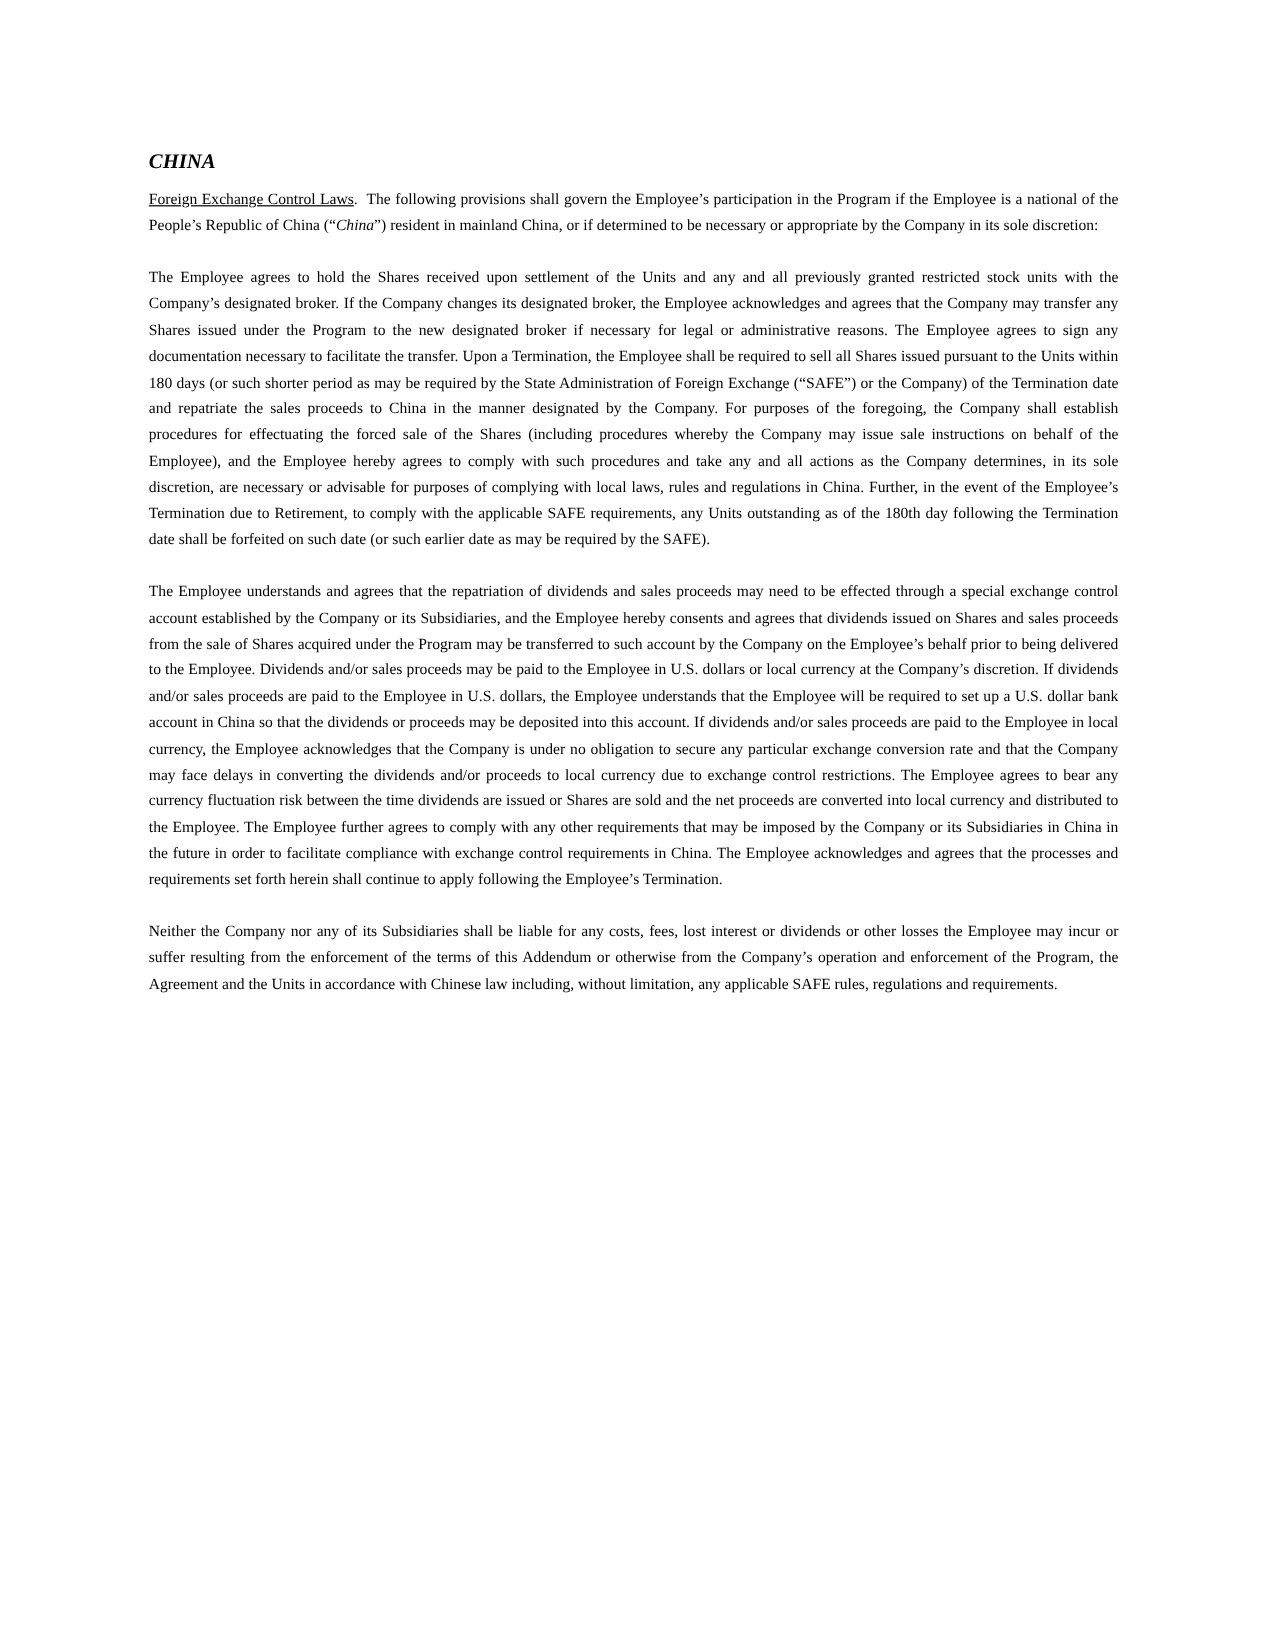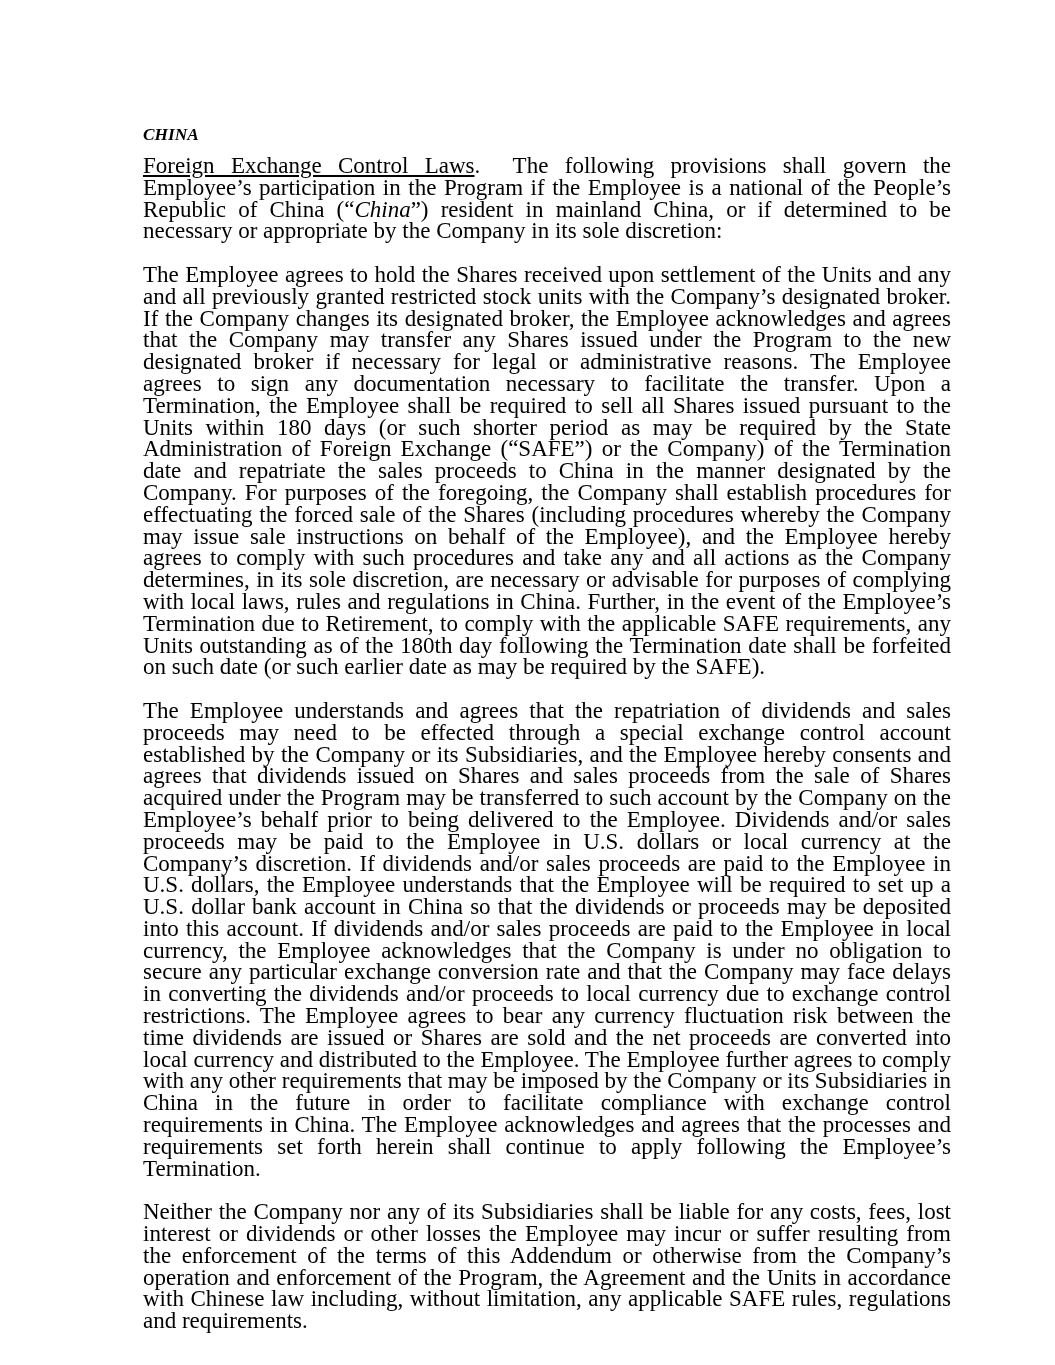--- a/index.html
+++ b/index.html
@@ -13,32 +13,31 @@
       position: relative;
       overflow: hidden;
       font-family: "Liberation Serif", "DejaVu Serif", serif;
       color: #000000;
     }
     .page {
       position: absolute;
       left: 124px;
       top: 124px;
       width: 808px;
-      margin-left: 19px;
     }
     .heading {
       font-size: 17.3px;
       font-weight: bold;
       font-style: italic;
       line-height: 22px;
       margin: 0 0 9px 0;
     }
     p {
       margin: 0 0 21.8px 0;
-      font-size: 23px;
+      font-size: 13px;
       line-height: 21.8px;
       text-align: justify;
     }
     .u { text-decoration: underline; }
     .i { font-style: italic; }
   </style>
 </head>
 <body>
 
 <div class="page">

